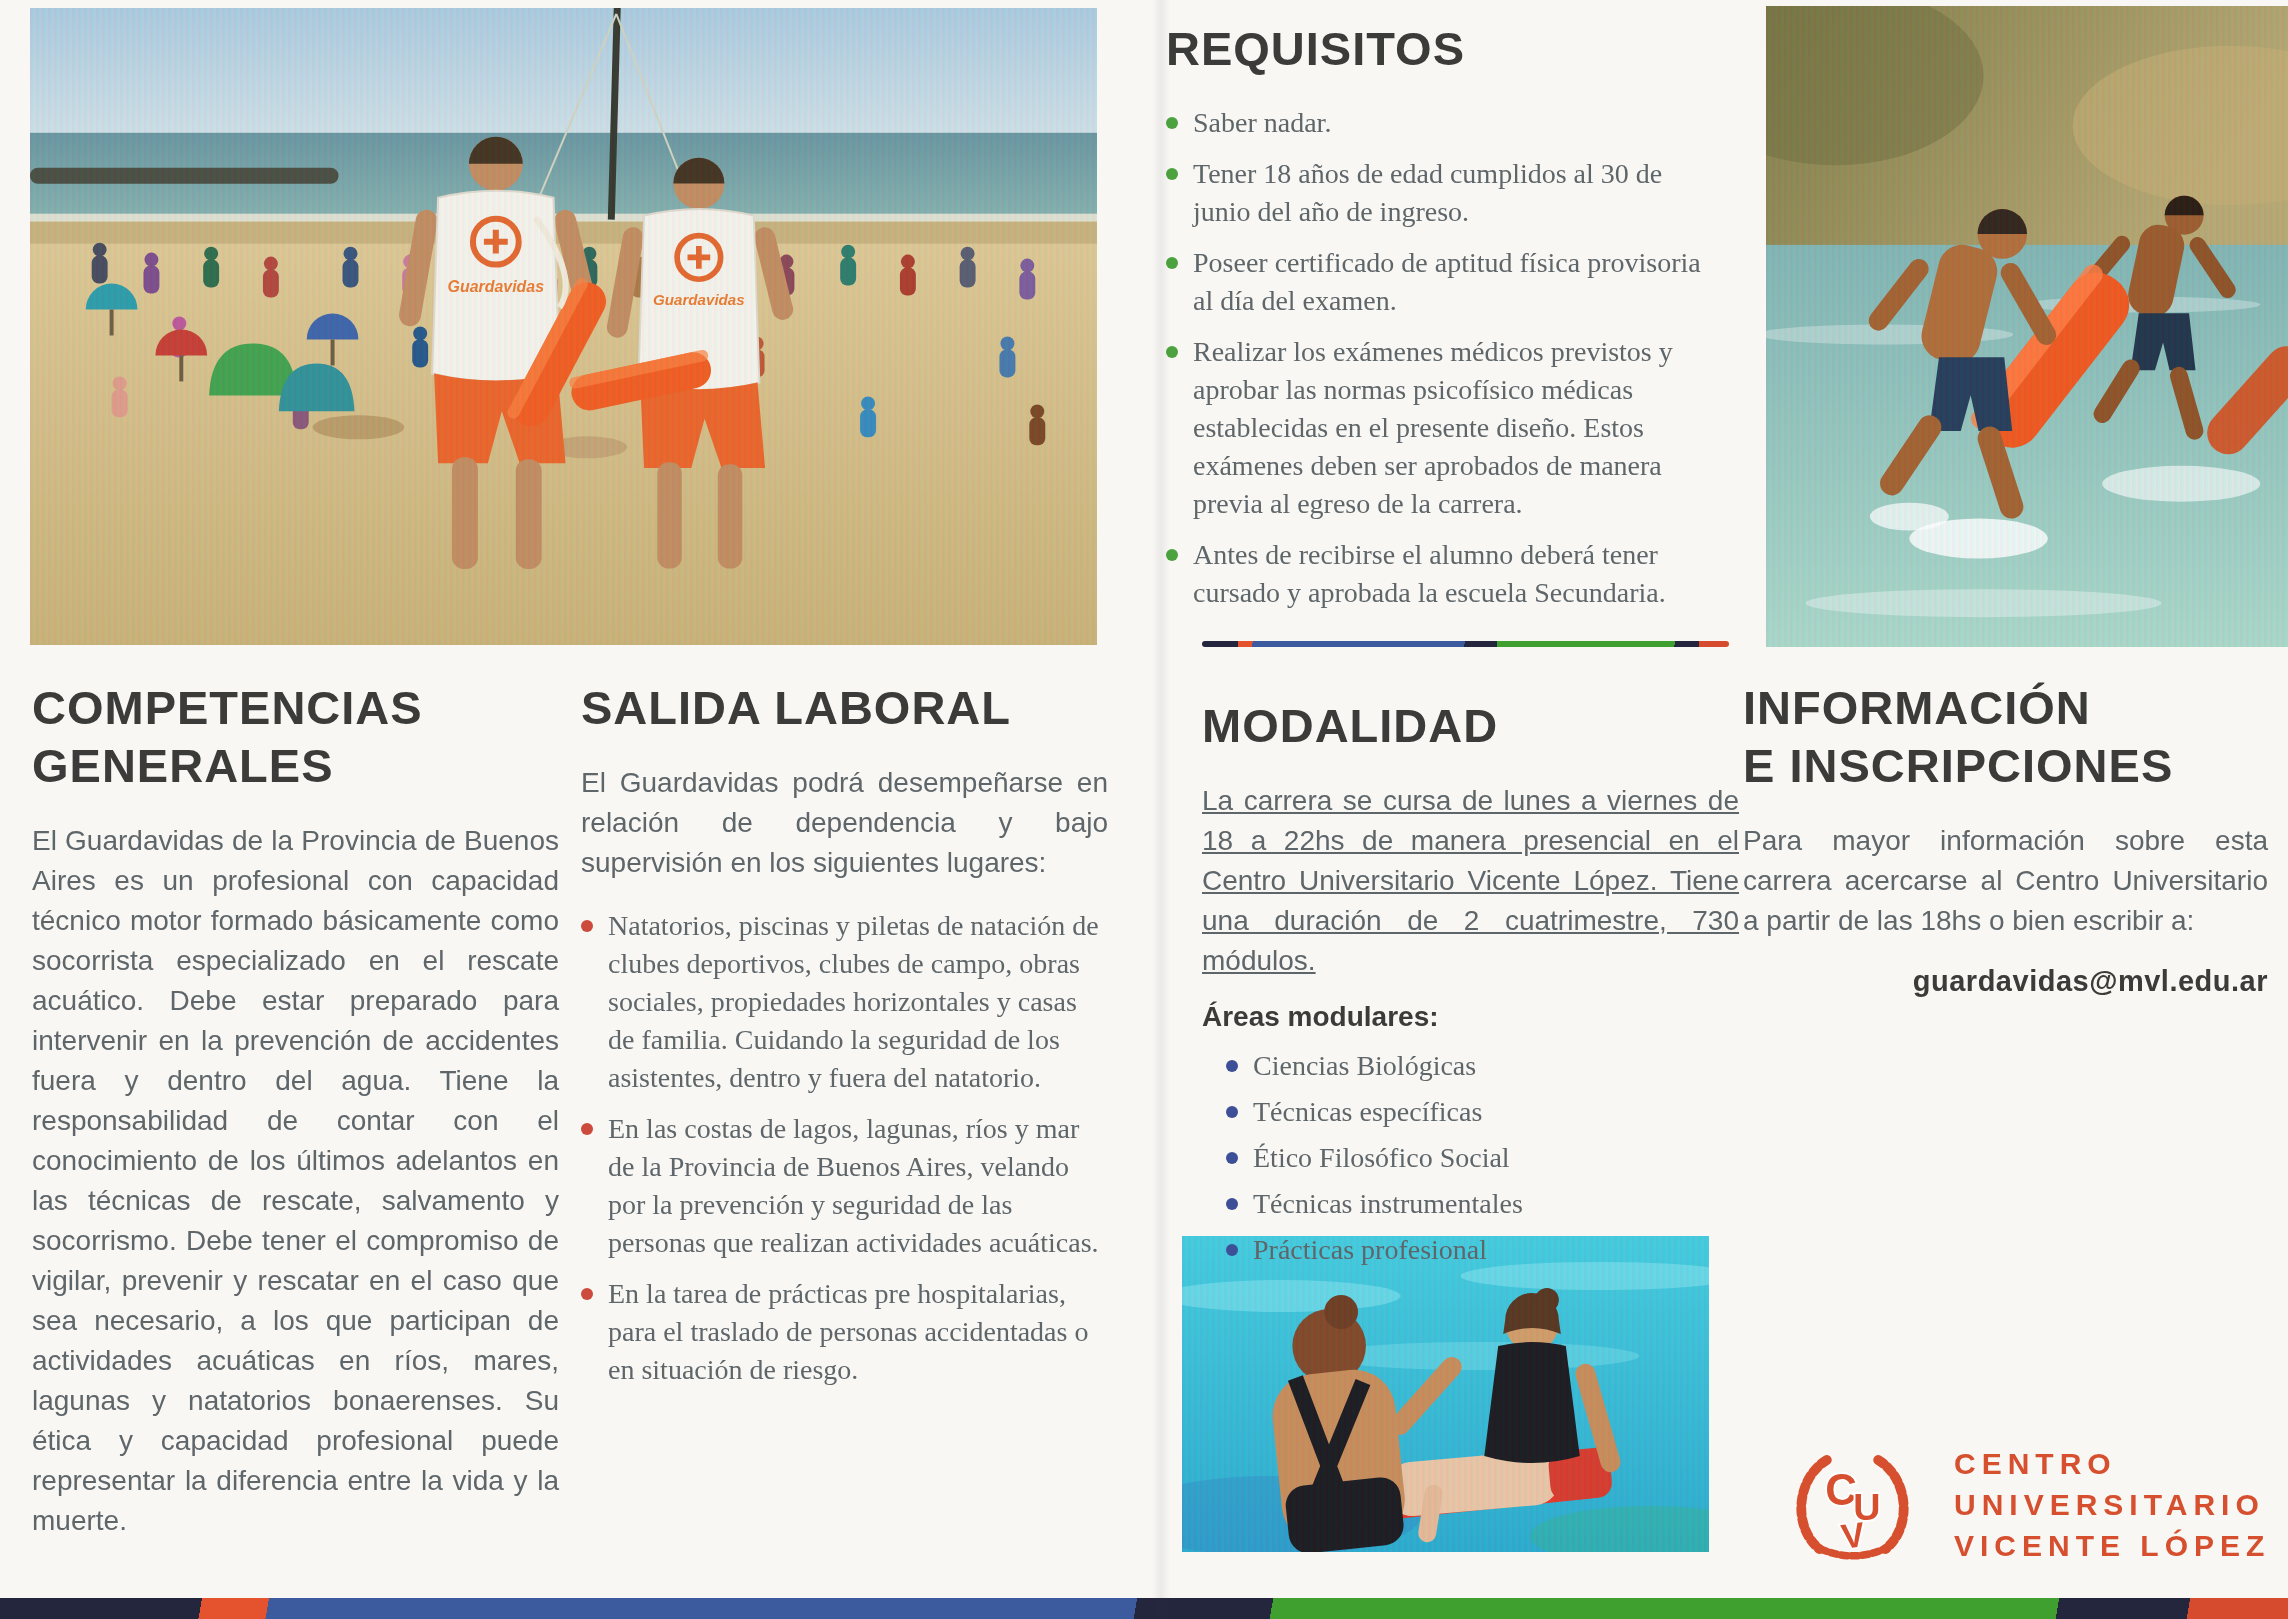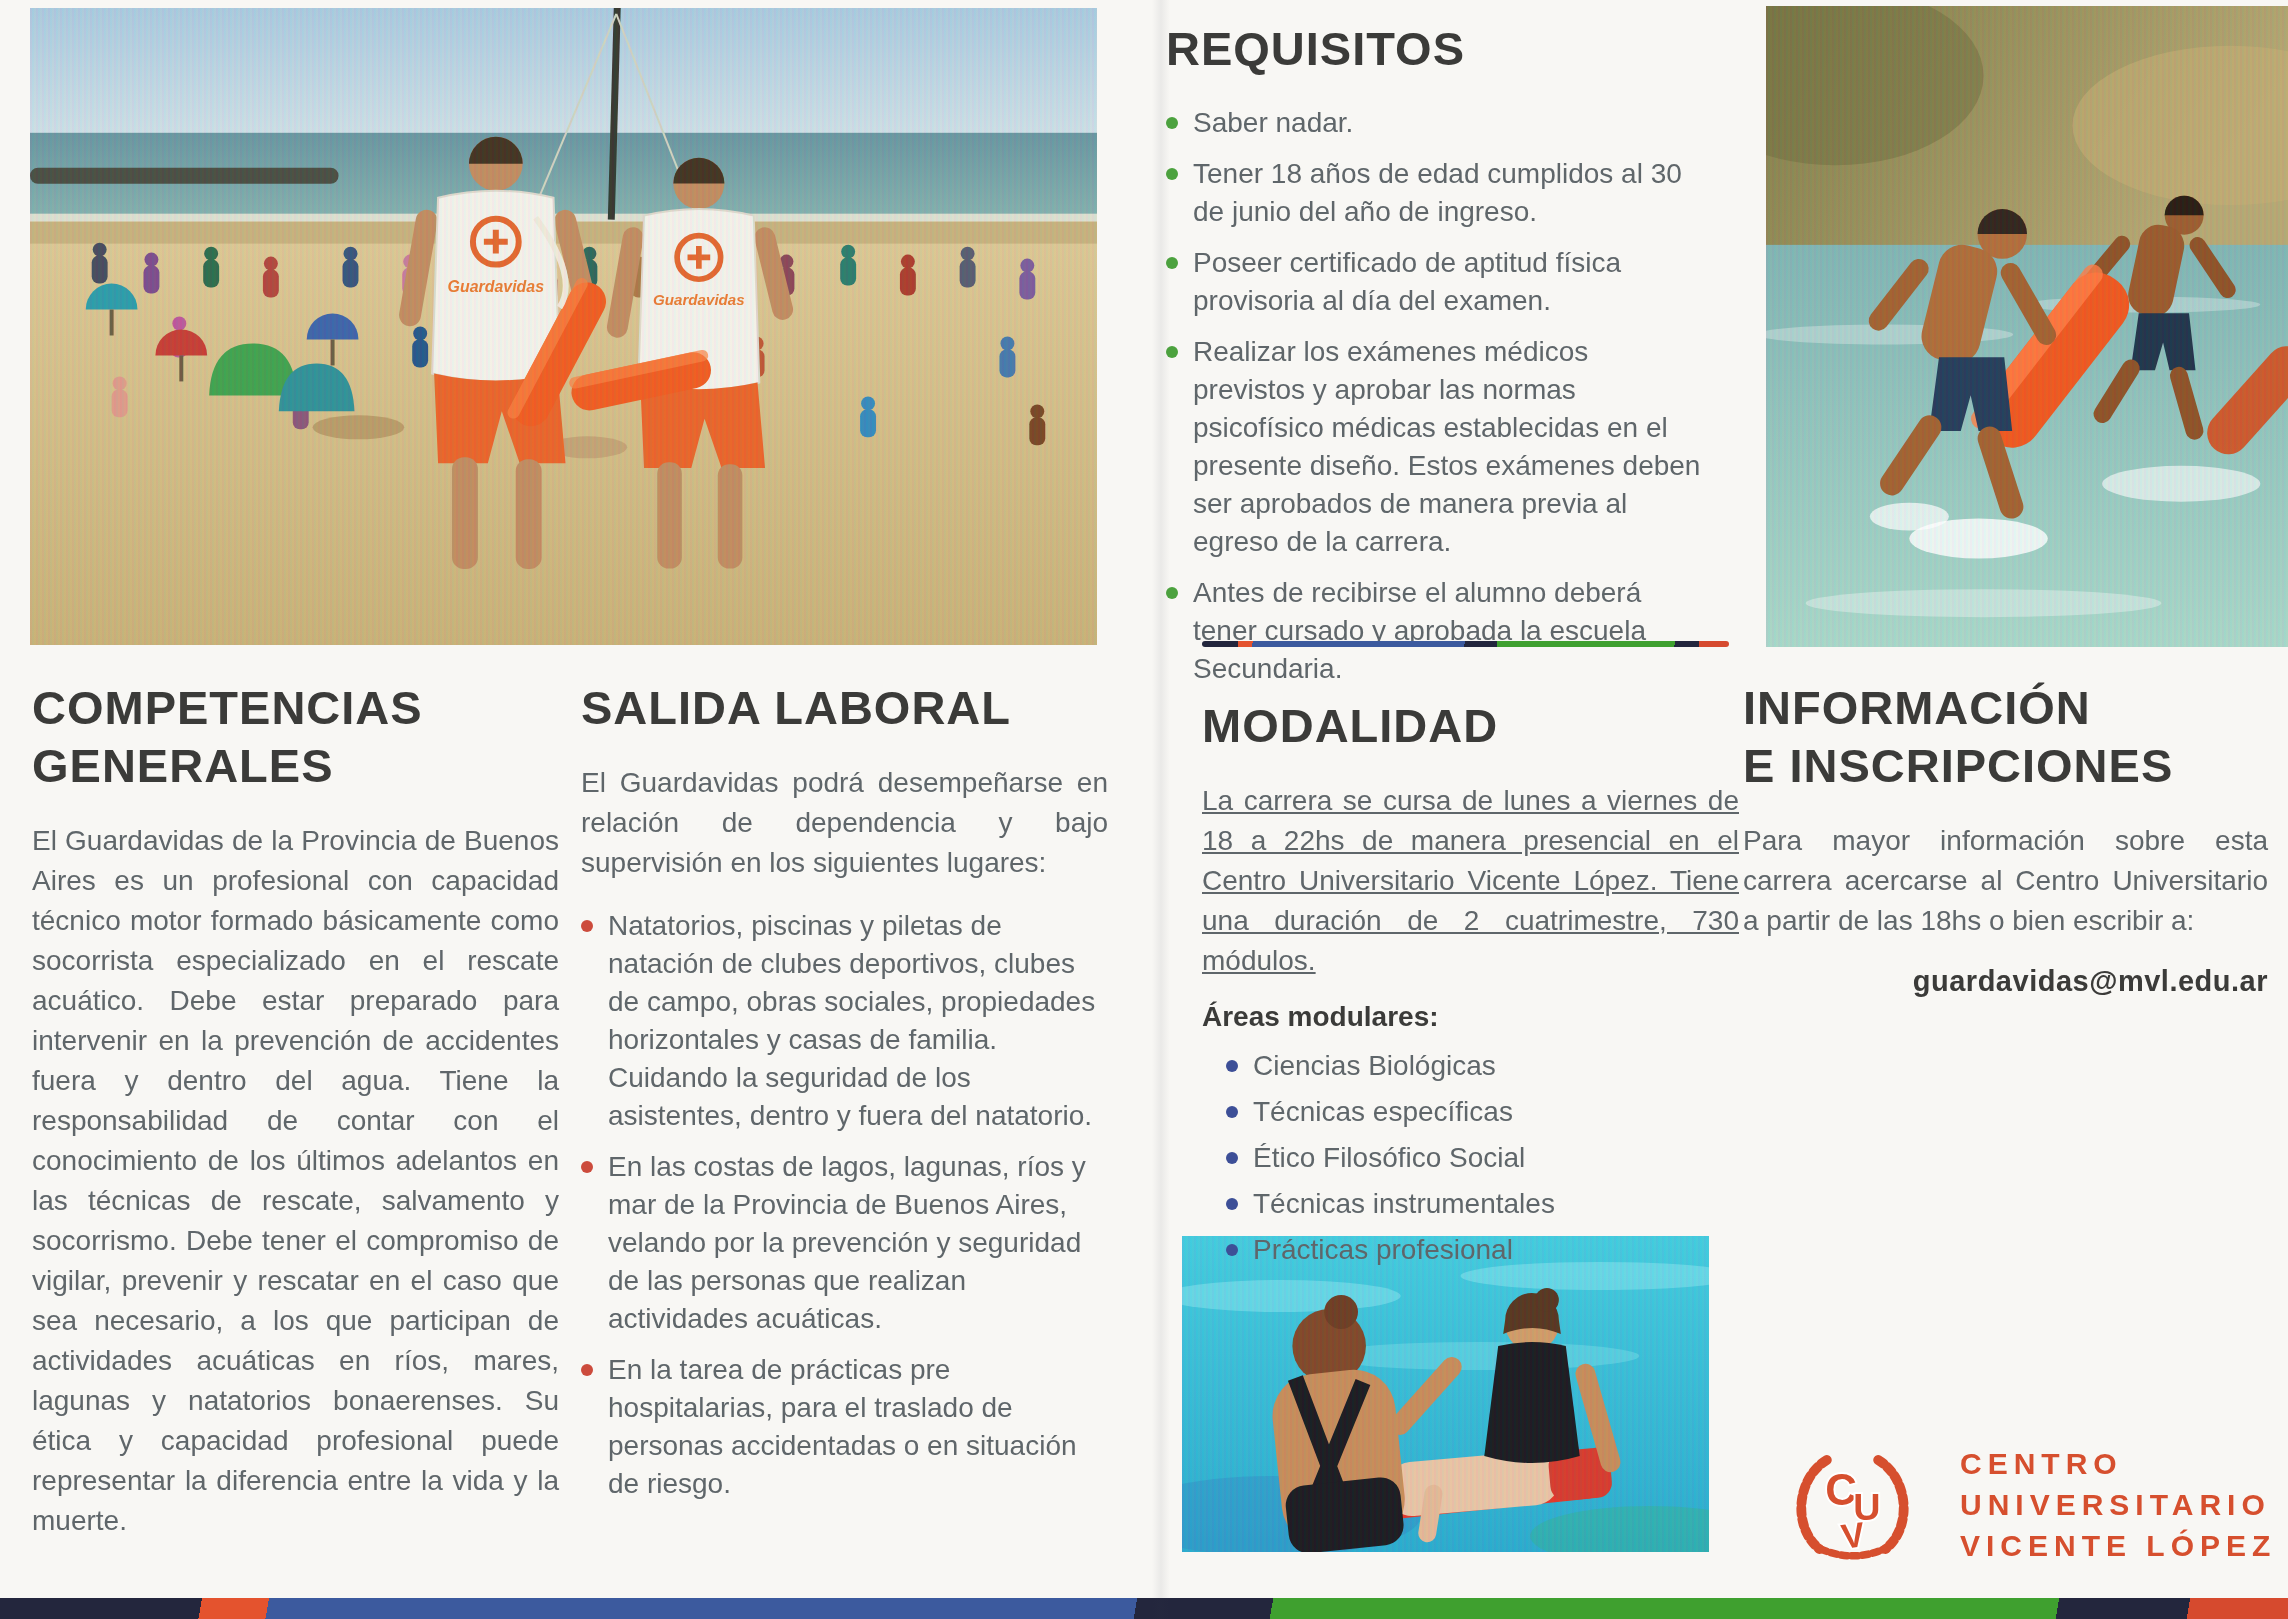--- a/index.html
+++ b/index.html
@@ -11,21 +11,21 @@
   .h{
     margin:0 0 26px 0;font-weight:700;color:#3b3b39;font-size:47px;line-height:58px;
     letter-spacing:1px;white-space:pre-line;
   }
   .body{font-size:28px;line-height:40px;color:#5f666a;margin:0;}
   .just{text-align:justify;}
   h3.sub{font-size:28px;line-height:40px;color:#3b3b39;margin:16px 0 10px 0;font-weight:700;}
   .email{font-size:29px;font-weight:700;color:#3b3b39;text-align:right;margin-top:24px;letter-spacing:0.5px;}
   
   ul.blist{list-style:none;margin:0;padding:0;}
-  ul.blist li{display:flex;gap:15px;font-size:28px;line-height:38px;color:#5f666a;margin-bottom:13px;}
+  ul.blist li{display:flex;gap:15px;font-size:28px;line-height:38px;color:#5f666a;margin-bottom:13px;font-family:Liberation Serif, serif;}
   ul.blist .dot{flex:0 0 auto;width:12px;height:12px;border-radius:50%;margin-top:13px;}
   ul.req .dot{background:#4ca23e;}
   ul.sal .dot{background:#cc4b3c;}
   ul.mod .dot{background:#3d4f97;}
   ul.mod li{margin-bottom:8px;}
   ul.mod{padding-left:24px;}
   
   .col{position:absolute;width:527px;}
   .c1{left:32px;top:679px;}
   .c2{left:581px;top:679px;}
@@ -42,21 +42,21 @@
   .photo{position:absolute;overflow:hidden;background:#ddd;}
   .photo svg{display:block;width:100%;height:100%;}
   .beach{left:30px;top:8px;width:1067px;height:637px;}
   .running{left:1766px;top:6px;width:522px;height:641px;}
   .pool{left:1182px;top:1236px;width:527px;height:316px;}
   .moire{position:absolute;inset:0;pointer-events:none;
     background:repeating-linear-gradient(90deg,rgba(255,90,200,.05) 0 2px,rgba(60,255,230,.05) 2px 4px,rgba(255,235,130,.045) 4px 6px);}
   
   .logo{position:absolute;left:1777px;top:1431px;display:flex;align-items:center;gap:26px;}
   .logo svg{width:151px;height:147px;display:block;}
-  .logo-lines{color:#d64f2e;font-weight:700;font-size:30px;line-height:41px;letter-spacing:6px;white-space:nowrap;margin-left:6px;}
+  .logo-lines{color:#d64f2e;font-weight:700;font-size:30px;line-height:41px;letter-spacing:6px;white-space:nowrap;}
 </style>
 </head>
 <body>
 
 <div class="sheet">
 
   <div class="photo beach">
     <svg viewBox="0 0 1072 638" preserveAspectRatio="none">
       <defs>
         <linearGradient id="sky" x1="0" y1="0" x2="0" y2="1">

